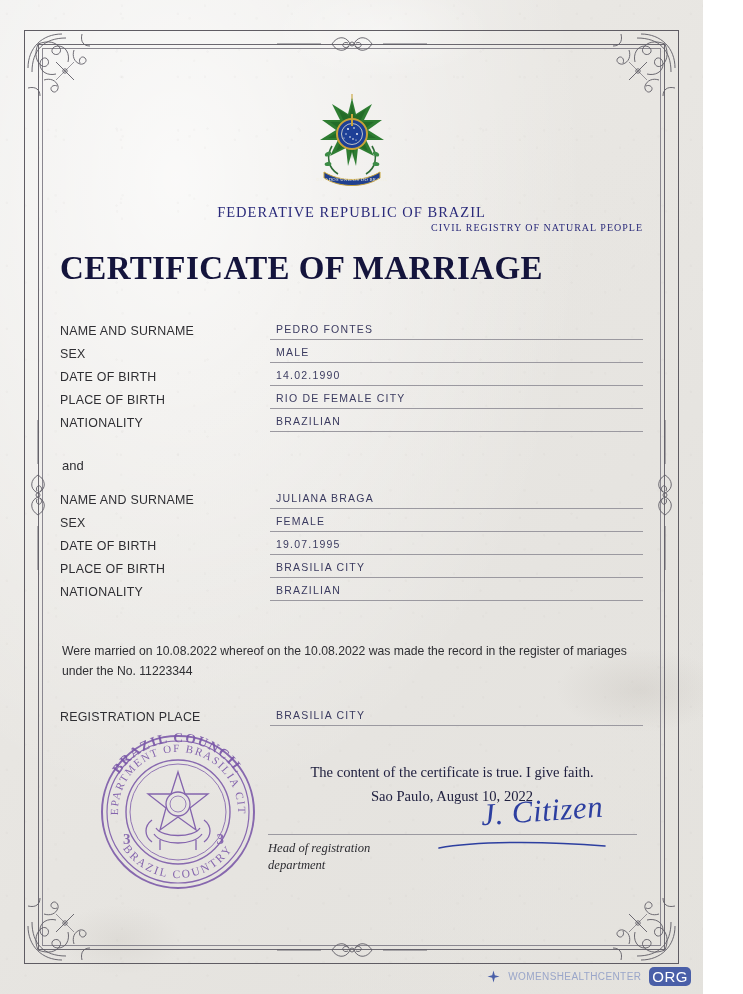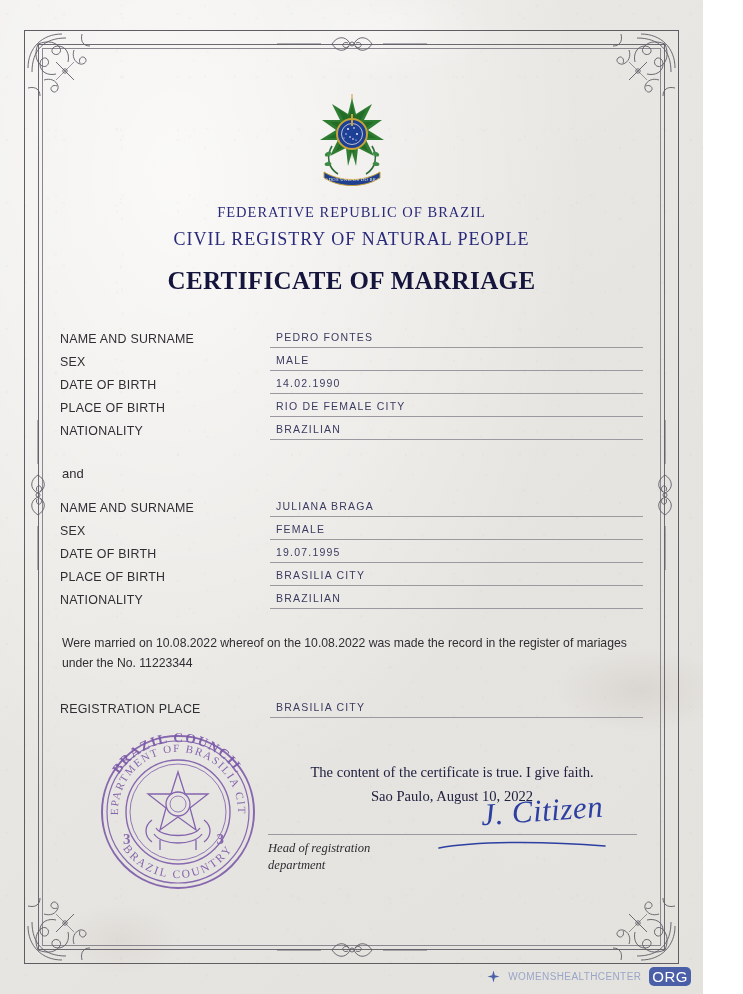--- a/index.html
+++ b/index.html
@@ -103,30 +103,30 @@
     font-family: "Liberation Serif", serif;
     color: #2a2a7a;
     letter-spacing: 0.6px;
   }
   #header-line-1 {
     font-size: 14.5px;
     font-variant: small-caps;
     letter-spacing: 1px;
   }
   #header-line-2 {
-    font-size: 18px;
+    font-size: 10px;
     font-variant: small-caps;
     letter-spacing: 1px;
-    margin-top: 8px;
+    margin-top: 1px;
+    text-align: right;
   }
   #doc-title {
-    text-align: center;
     font-family: "Liberation Serif", serif;
     font-weight: bold;
-    font-size: 25px;
+    font-size: 33px;
     color: #14143c;
     margin-top: 17px;
     letter-spacing: 0.4px;
   }
 
   
   #fields-block-1 { margin-top: 30px; }
   #fields-block-2 { margin-top: 4px; }
   .field-row {
     display: flex;
@@ -157,21 +157,21 @@
 
   #and-connector {
     font-size: 13px;
     color: #2f2f33;
     margin-top: 26px;
     margin-bottom: 14px;
     padding-left: 2px;
   }
 
   #marriage-statement {
-    margin-top: 24px;
+    margin-top: 40px;
     font-size: 12.2px;
     color: #2f2f33;
     line-height: 1.65;
     padding-left: 2px;
     max-width: 600px;
   }
 
   #registration-row { margin-top: 22px; }
 
   

